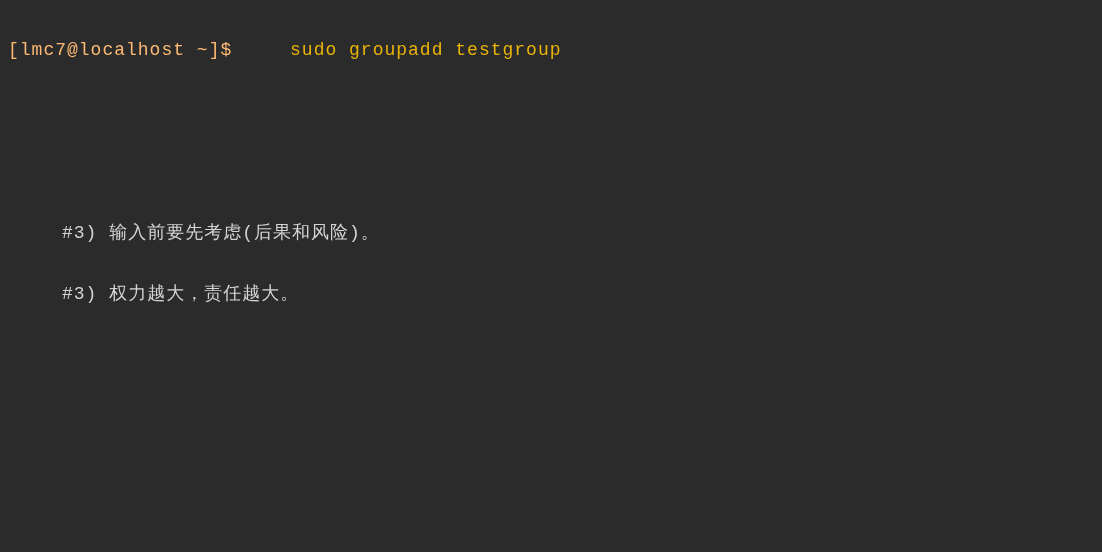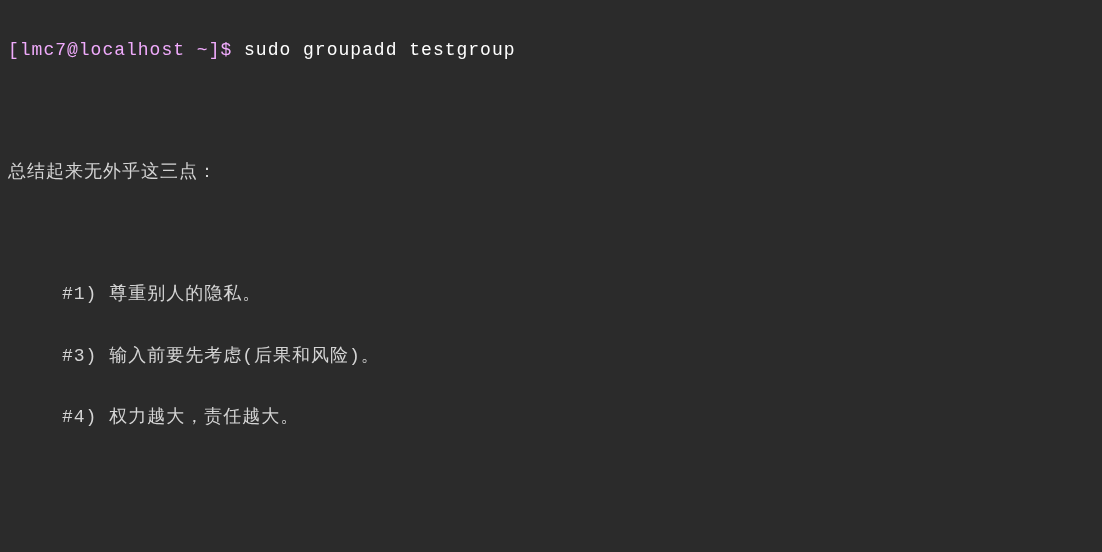--- a/index.html
+++ b/index.html
@@ -19,43 +19,42 @@
       overflow: hidden;
       letter-spacing: 1px;
     }
     .terminal {
       white-space: pre-wrap;
     }
     .line {
       display: block;
     }
     .prompt-user {
-      color: #f0abfc;
+      color: #fdba74;
     }
     .command {
-      color: #ffffff;
+      color: #eab308;
+      margin-left: 46px;
     }
     .indent {
       padding-left: 54px;
     }
     .empty-line {
       height: 1.7em;
     }
   </style>
 </head>
 <body>
 
 <div class="terminal">
 <span class="line"><span class="prompt-user">[lmc7@localhost ~]$ </span><span class="command">sudo groupadd testgroup</span></span>
 <div class="empty-line"></div>
-<span class="line">总结起来无外乎这三点：</span>
 <div class="empty-line"></div>
-<span class="line indent">#1) 尊重别人的隐私。</span>
 <span class="line indent">#3) 输入前要先考虑(后果和风险)。</span>
-<span class="line indent">#4) 权力越大，责任越大。</span>
+<span class="line indent">#3) 权力越大，责任越大。</span>
 <div class="empty-line"></div>
 
 
 
 
 
 
 
 </div>
 

